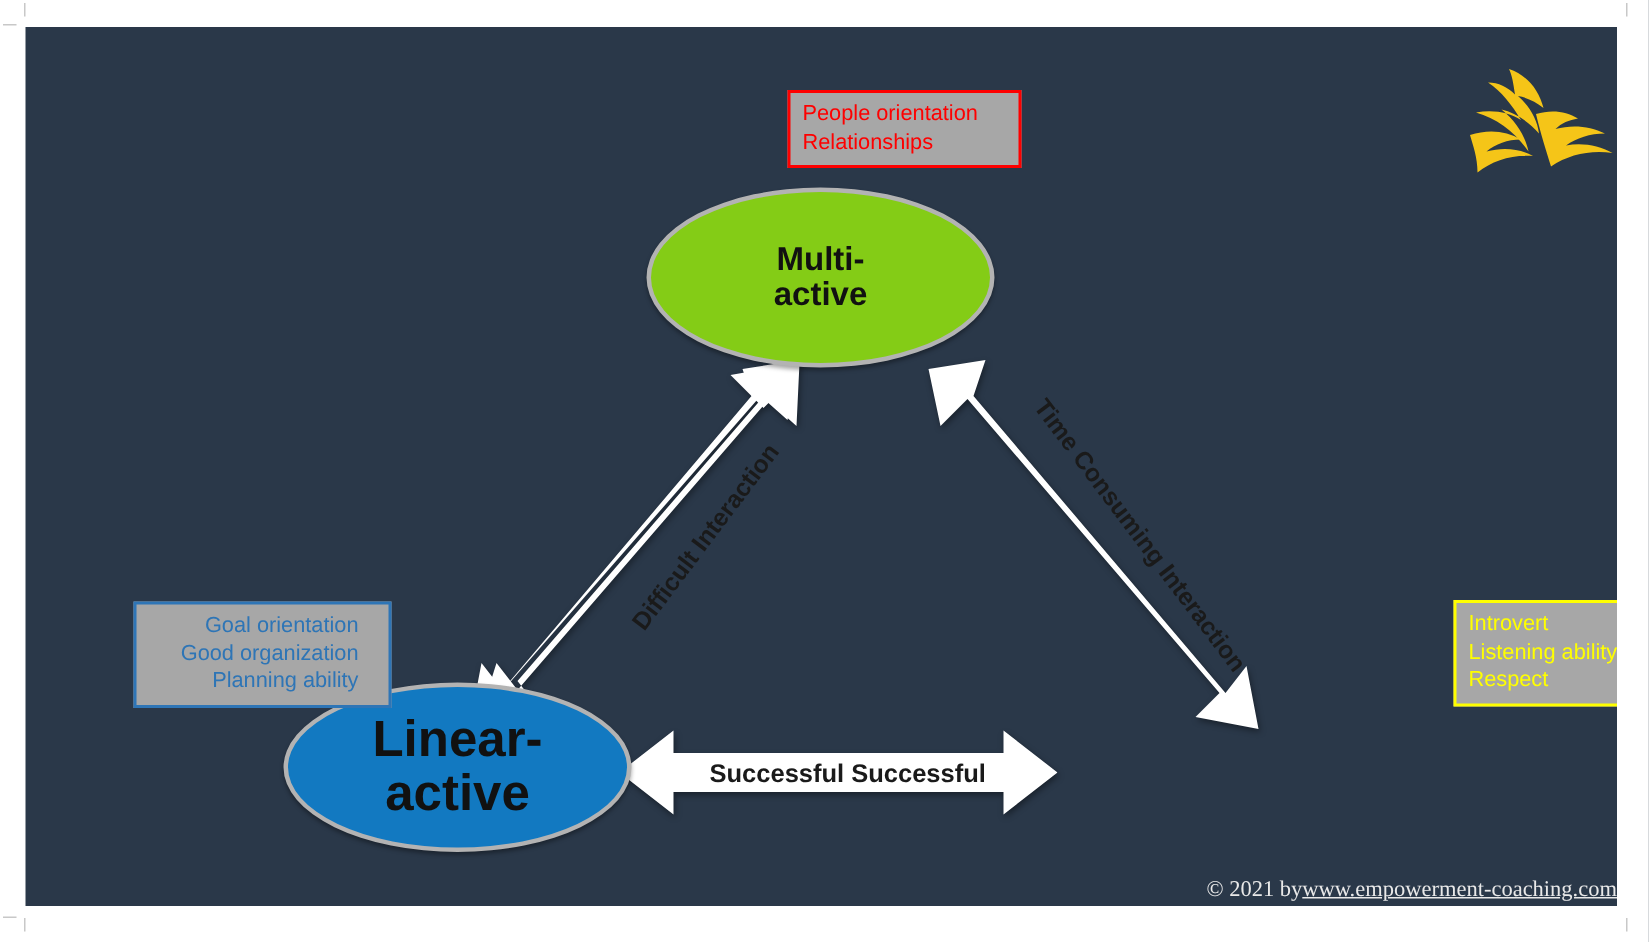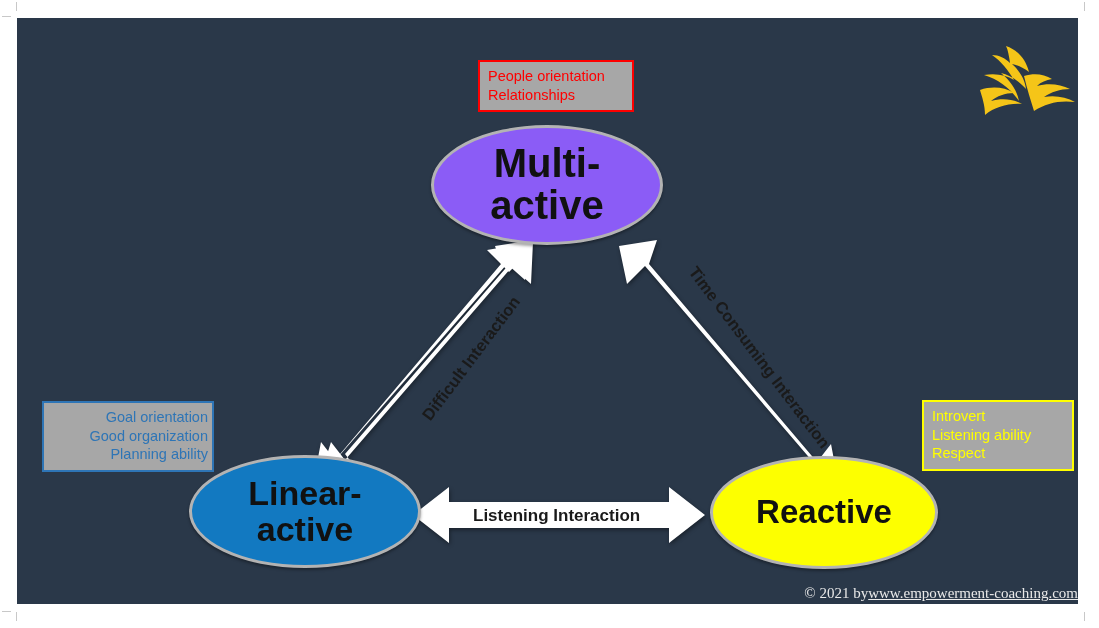--- a/index.html
+++ b/index.html
@@ -53,44 +53,45 @@
     justify-content: center;
     text-align: center;
     color: #111111;
     font-weight: bold;
     line-height: 1.04;
     z-index: 5;
     box-shadow: 0 2px 3px rgba(0,0,0,0.35);
   }
   #node-multi {
     left: 414px; top: 107px; width: 232px; height: 120px;
-    background: #8b5cf6;
-    font-size: 40px;
+    background: #84cc16;
+    font-size: 22px;
   }
   #node-linear {
     left: 172px; top: 437px; width: 232px; height: 113px;
     background: #1279c1;
     font-size: 34px;
   }
   #node-reactive {
     left: 693px; top: 438px; width: 228px; height: 113px;
     background: #fdff00;
     font-size: 33px;
   }
 
   
   .note {
     position: absolute;
     background: #a7a7a7;
     box-sizing: border-box;
-    padding: 5px 4px 6px 8px;
+    padding: 5px 20px 6px 8px;
     font-size: 14.5px;
     line-height: 1.28;
     z-index: 6;
     white-space: pre-line;
+    margin-left: 47px;
   }
   #note-people   { left: 461px; top: 42px;  width: 156px; border: 2px solid #fe0000; color: #fe0000; text-align: left; }
   #note-goal     { left: 25px;  top: 383px; width: 172px; border: 2px solid #2e75b6; color: #2e75b6; text-align: right; }
   #note-introvert{ left: 905px; top: 382px; width: 152px; border: 2px solid #ffff00; color: #ffff00; text-align: left; }
 
   
   .arrow-wrap {
     position: absolute;
     z-index: 3;
     filter: drop-shadow(1px 2px 2px rgba(0,0,0,0.4));
@@ -187,41 +188,36 @@
     </div>
 
     <div class="arrow-wrap" style="left:396px; top:467px;">
       <svg width="292" height="60" viewBox="0 0 292 60">
         <polygon fill="#ffffff" points="0,30 36,2 36,17 256,17 256,2 292,30 256,58 256,43 36,43 36,58"></polygon>
       </svg>
     </div>
 
     <div class="arrow-label" id="label-difficult">Difficult Interaction</div>
     <div class="arrow-label" id="label-time">Time Consuming Interaction</div>
-    <div class="arrow-label" id="label-successful">Listening Interaction</div>
+    <div class="arrow-label" id="label-successful">Successful Successful</div>
 
     <div class="ellipse" id="node-multi">
       <div>
         <div>Multi-</div>
         <div>active</div>
       </div>
     </div>
 
     <div class="ellipse" id="node-linear">
       <div>
         <div>Linear-</div>
         <div>active</div>
       </div>
     </div>
 
-    <div class="ellipse" id="node-reactive">
-      <div>
-        <div>Reactive</div>
-      </div>
-    </div>
 
     <div class="note" id="note-people">People orientation
 Relationships</div>
 
     <div class="note" id="note-goal">Goal orientation
 Good organization
 Planning ability</div>
 
     <div class="note" id="note-introvert">Introvert
 Listening ability

